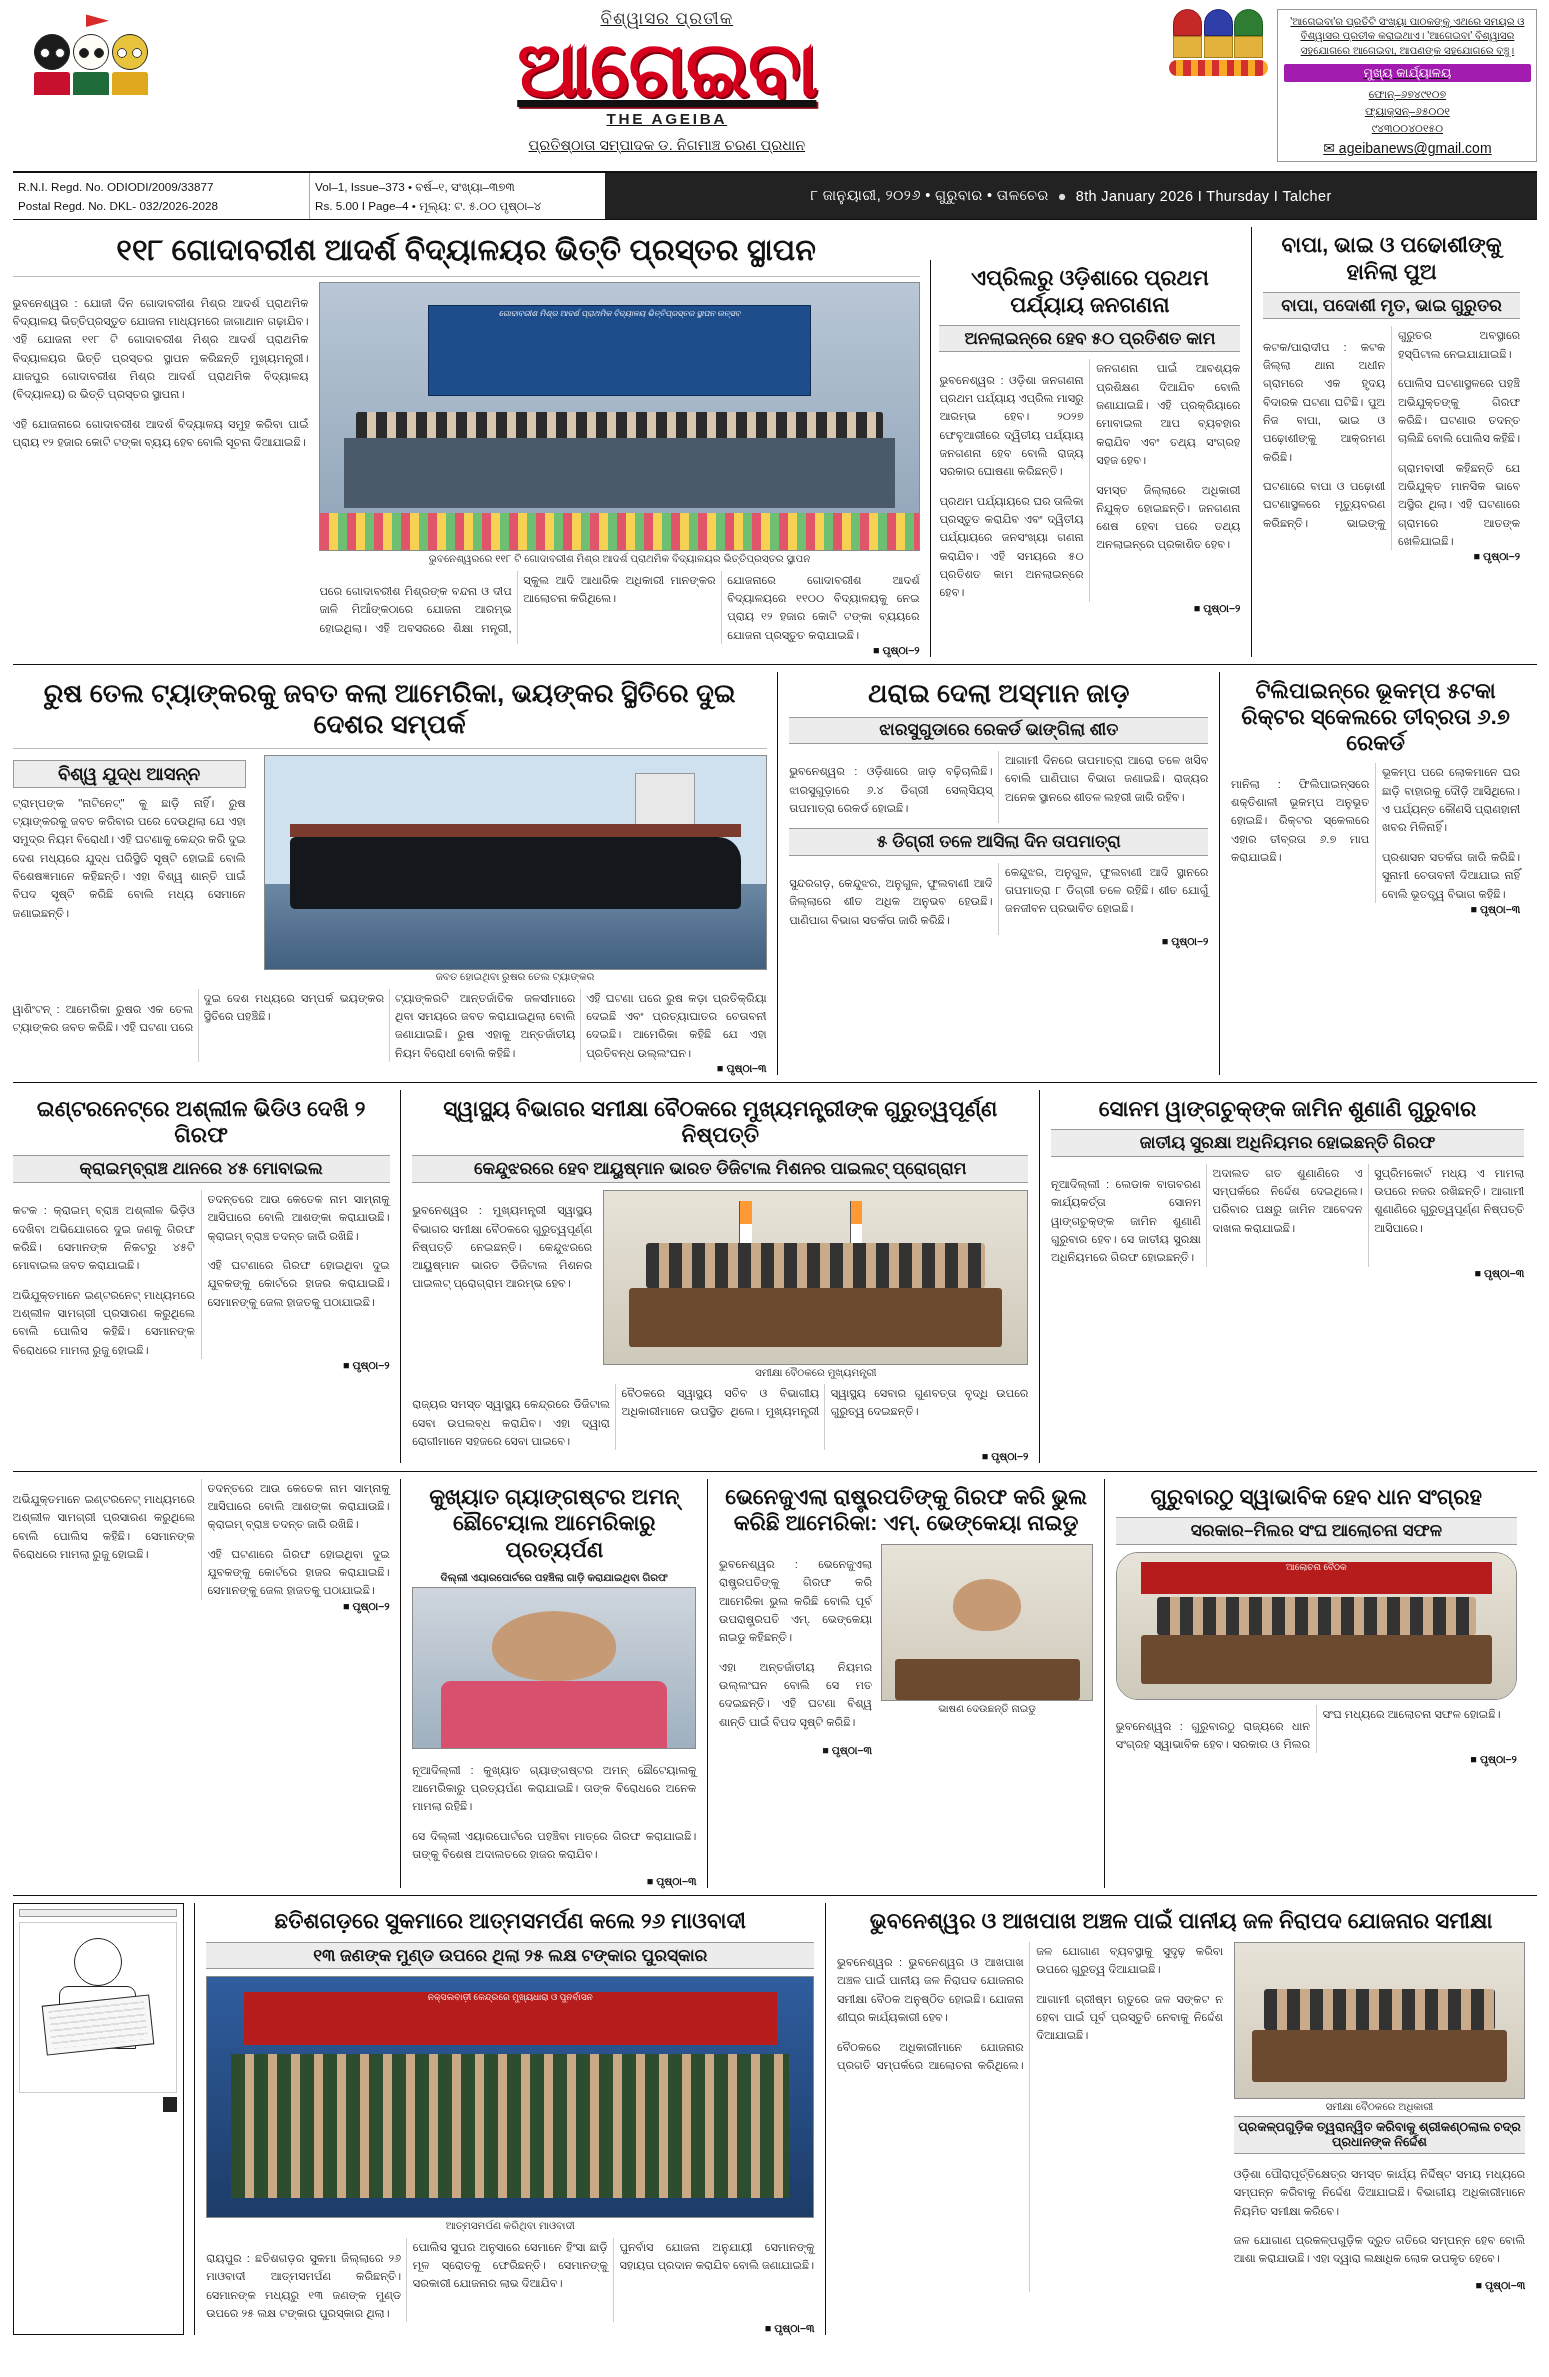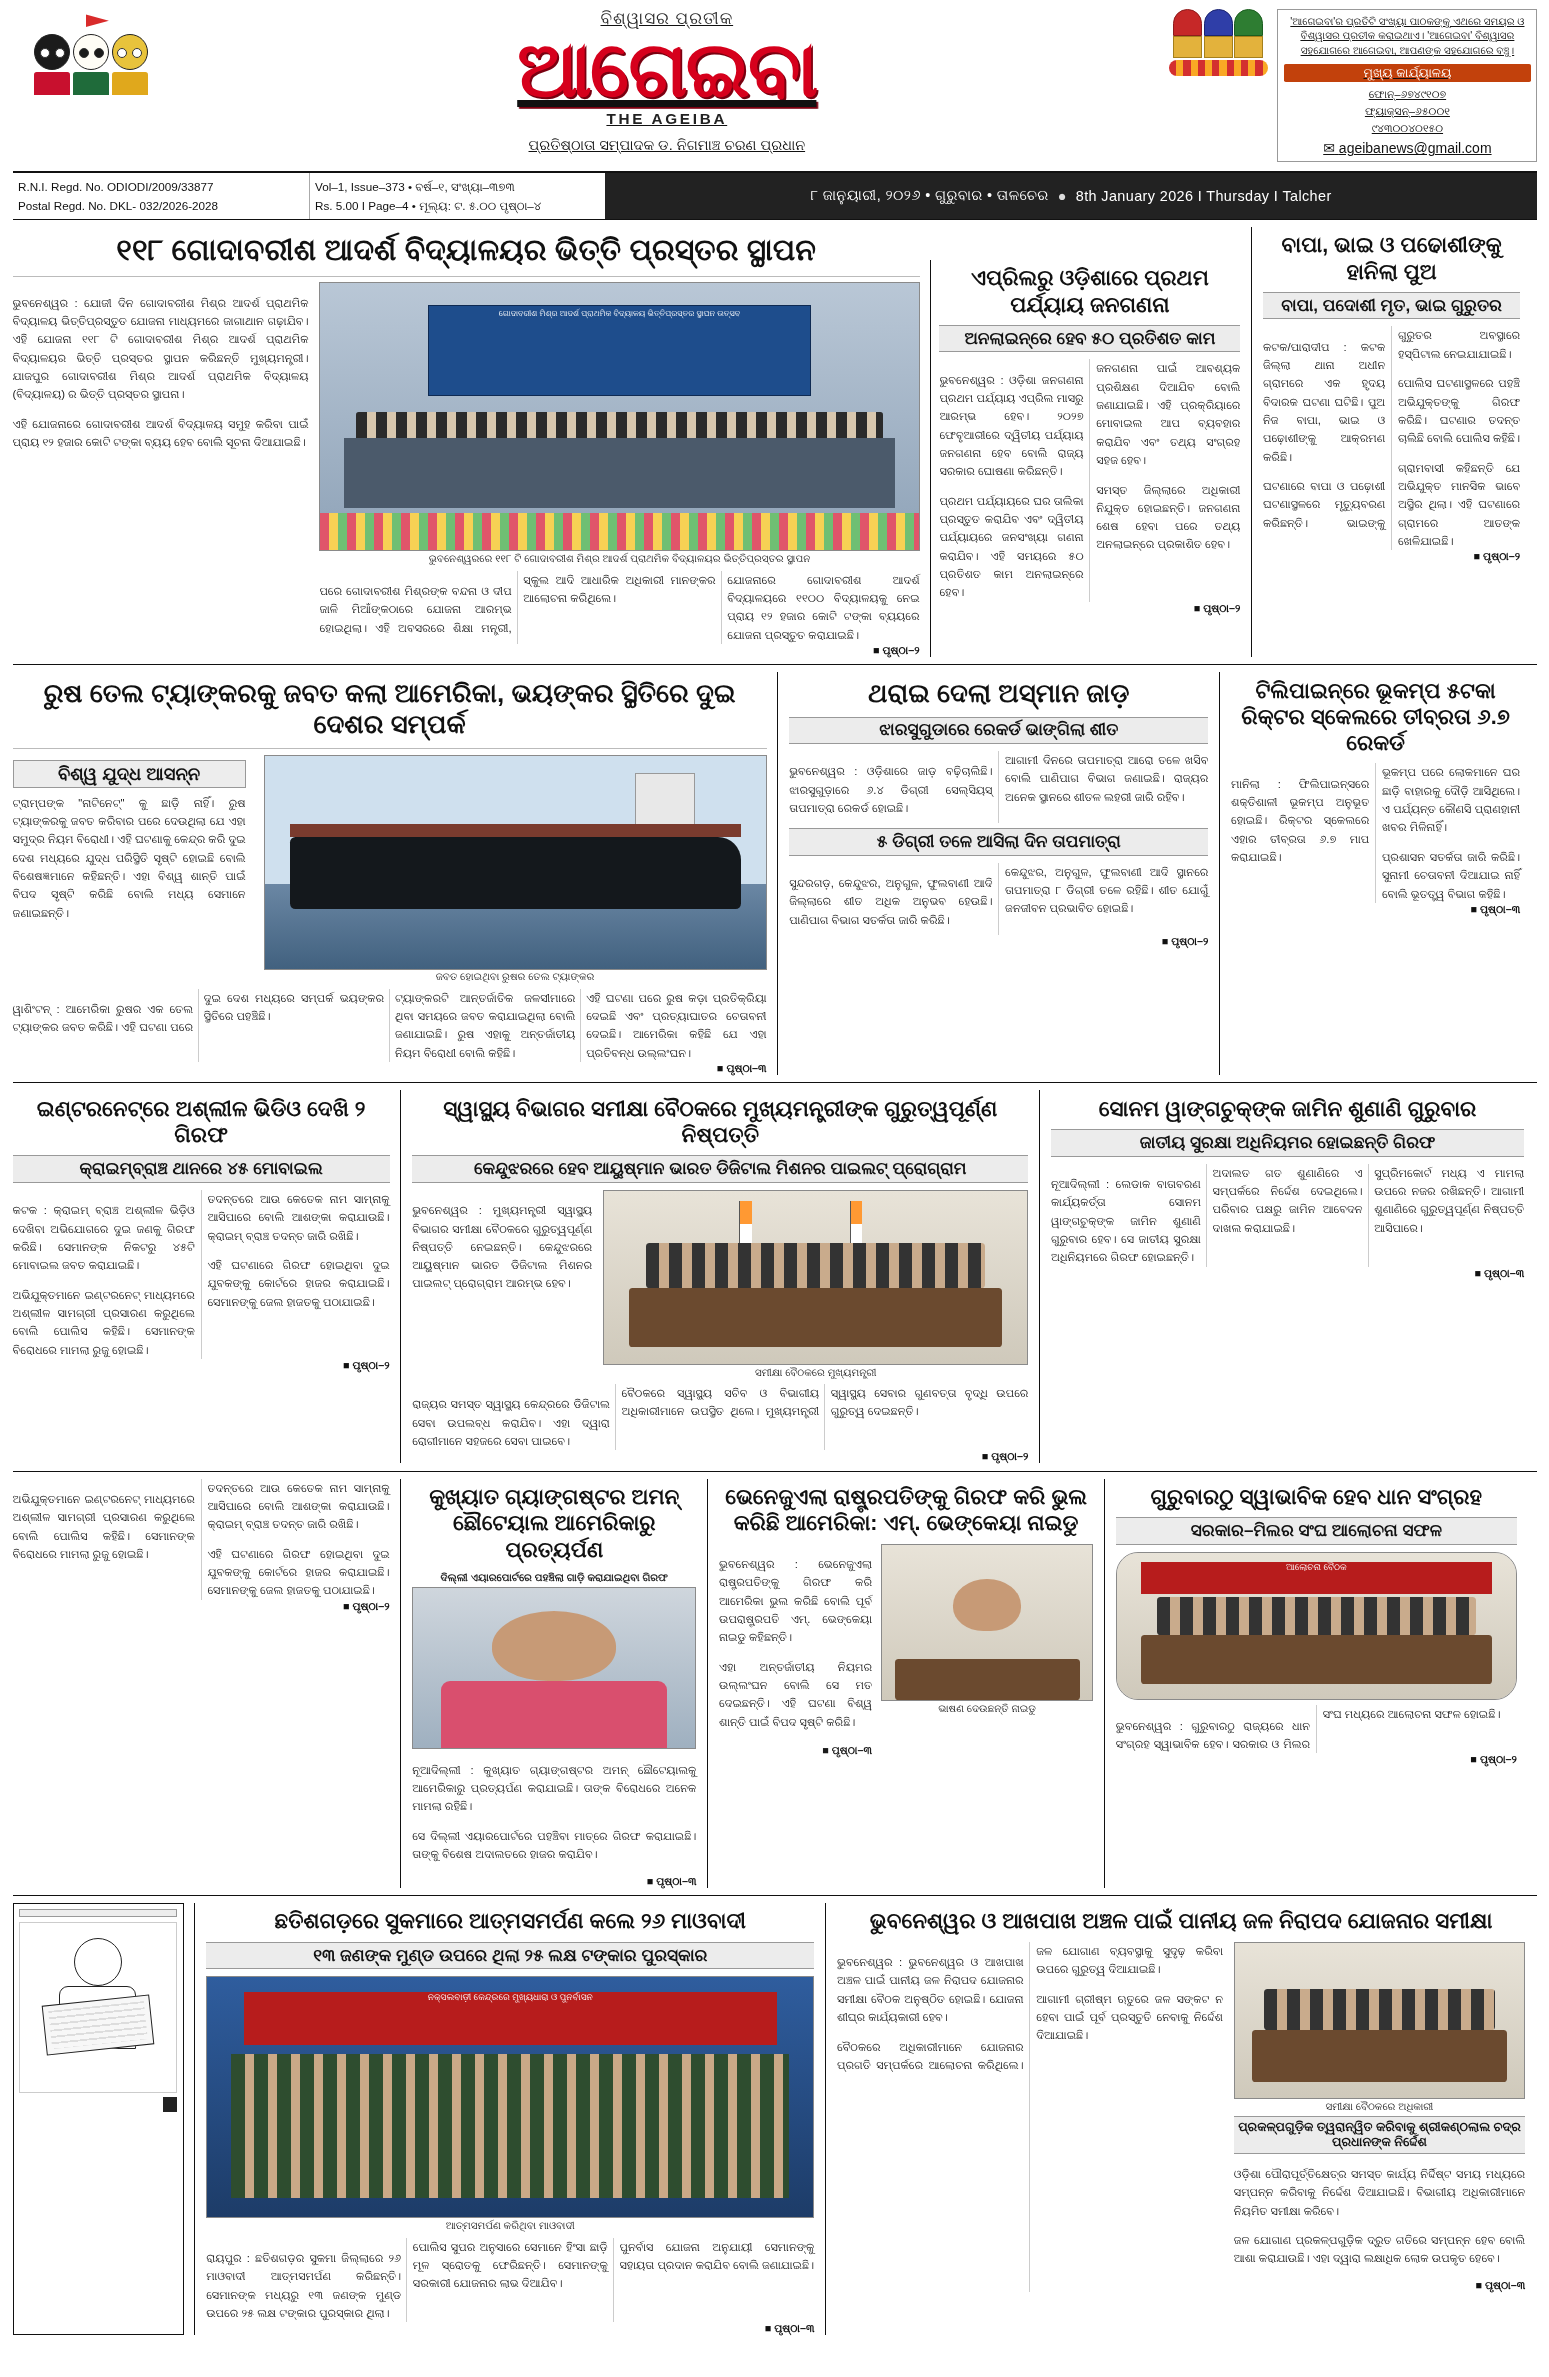--- a/index.html
+++ b/index.html
@@ -36,21 +36,21 @@
     font-size:77px; line-height:1.0; font-weight:bold;
     color:#d6001c; letter-spacing:-1.8px;
     text-shadow:1.8px 1.8px 0 #7a0010;
     margin:1.8px 0 0 0;
   }
   .mh-sub { font-size:15.3px; letter-spacing:2.7px; color:#222; margin-top:1.8px; font-weight:bold;}
   .mh-founder { font-size:14.4px; color:#111; margin-top:9px; }
 
   .mh-right { width:260px; border:0.9px solid #999; padding:4.5px 5.4px; }
   .mh-slogan { font-size:10.3px; line-height:1.45; text-align:center; color:#111; }
-  .mh-office { background:#c2410c; color:#fff; text-align:center; font-size:12.6px; padding:1.8px 0; margin:4.5px 0 3.6px; border-radius:1.8px;}
+  .mh-office { background:#a21caf; color:#fff; text-align:center; font-size:12.6px; padding:1.8px 0; margin:4.5px 0 3.6px; border-radius:1.8px;}
   .mh-contact { font-size:10.8px; line-height:1.6; text-align:center; }
   .mh-mail { font-size:14px; text-align:center; margin-top:2.7px; }
 
   
   .deity-right { width:108px; display:flex; flex-direction:column; align-items:center; justify-content:flex-end;}
   .crowns { display:flex; gap:1.8px; }
   .crown { width:29px; }
   .crown-top { height:27px; background:#2f3ea8; border-radius:14.4px 14.4px 0 0; border:0.9px solid #1b2470; }
   .crown-bot { height:21.5px; background:#e3b23c; border:0.9px solid #a5801c; }
   .crown.red .crown-top{ background:#c62828; border-color:#8e1c1c;}
@@ -89,21 +89,21 @@
 
   .photo { background:#d7d7d7; border:0.9px solid #8a8a8a; position:relative; overflow:hidden; }
   .cap { font-size:10.3px; text-align:center; padding:1.8px 1.8px 0; color:#222; }
 
   .grid-main { display:flex; gap:10.8px; }
   .col { min-width:0; }
 
   
   .ph-stage { position:absolute; inset:0; background:linear-gradient(#b9c7d6,#8fa3b8); }
   .ph-dais { position:absolute; left:4%; right:4%; bottom:16%; height:26%; background:#4b5a6b; }
-  .ph-banner { position:absolute; left:18%; right:18%; top:8%; height:34%; background:#1e4d8c; border:1.8px solid #0f2a52;}
+  .ph-banner { position:absolute; left:18%; right:18%; top:8%; height:34%; background:#1e4d8c; border:1.8px solid #0f2a52;font-style:italic;}
   .ph-banner .t { color:#fff; font-size:8px; text-align:center; margin-top:3.6px; line-height:1.3;}
   .ph-flowers { position:absolute; left:0; right:0; bottom:0; height:14%;
       background:repeating-linear-gradient(90deg,#e0556a 0 9px,#f7d154 9px 18px,#6fbf73 18px 27px); }
   .ph-people { position:absolute; left:6%; right:6%; bottom:30%; height:22%;
       background:repeating-linear-gradient(90deg,#2b2b2b 0 10.8px,#d8c7ae 10.8px 20px); border-radius:2.7px;}
   .ph-sea { position:absolute; inset:0; background:linear-gradient(#cfe0ee 60%,#6b87a4 60%,#41617f); }
   .ph-ship { position:absolute; left:5%; right:5%; top:38%; height:34%; background:#14181c; border-radius:5.4px 23px 5.4px 5.4px;}
   .ph-ship .deck { position:absolute; left:0; right:0; top:-12.6px; height:12.6px; background:#7a3b2e; }
   .ph-tower { position:absolute; right:14%; top:8%; width:12%; height:34%; background:#e8e8e8; border:0.9px solid #999;}
   .ph-room { position:absolute; inset:0; background:linear-gradient(#e8e3d8,#cfc9bb); }

